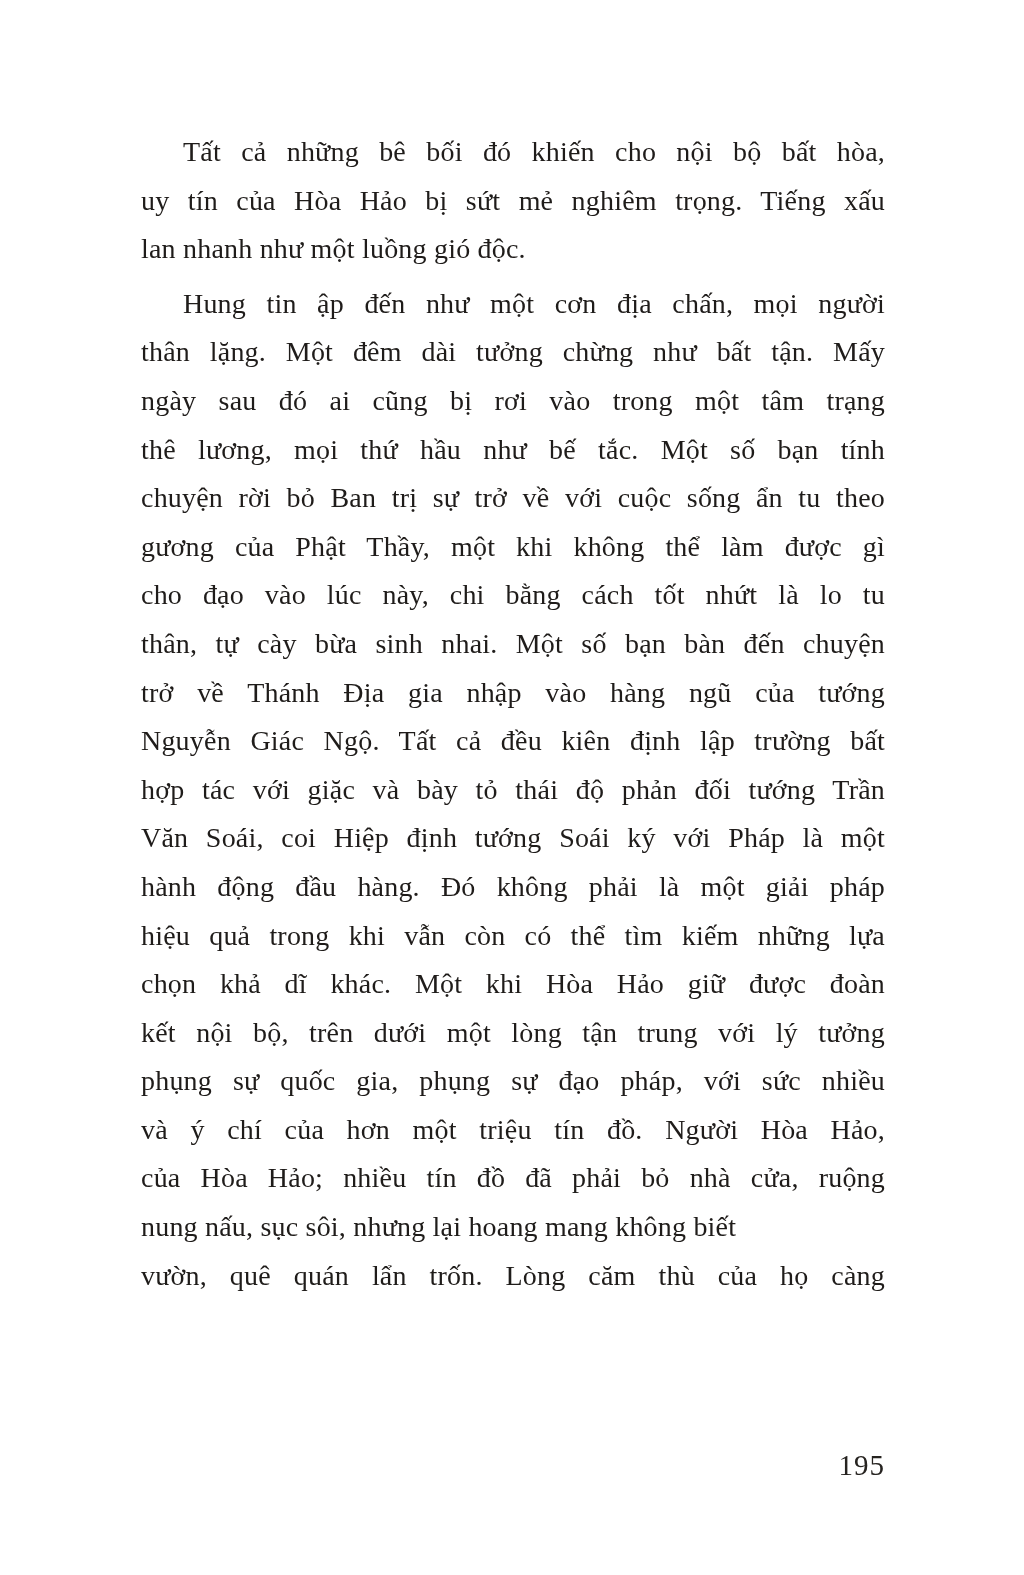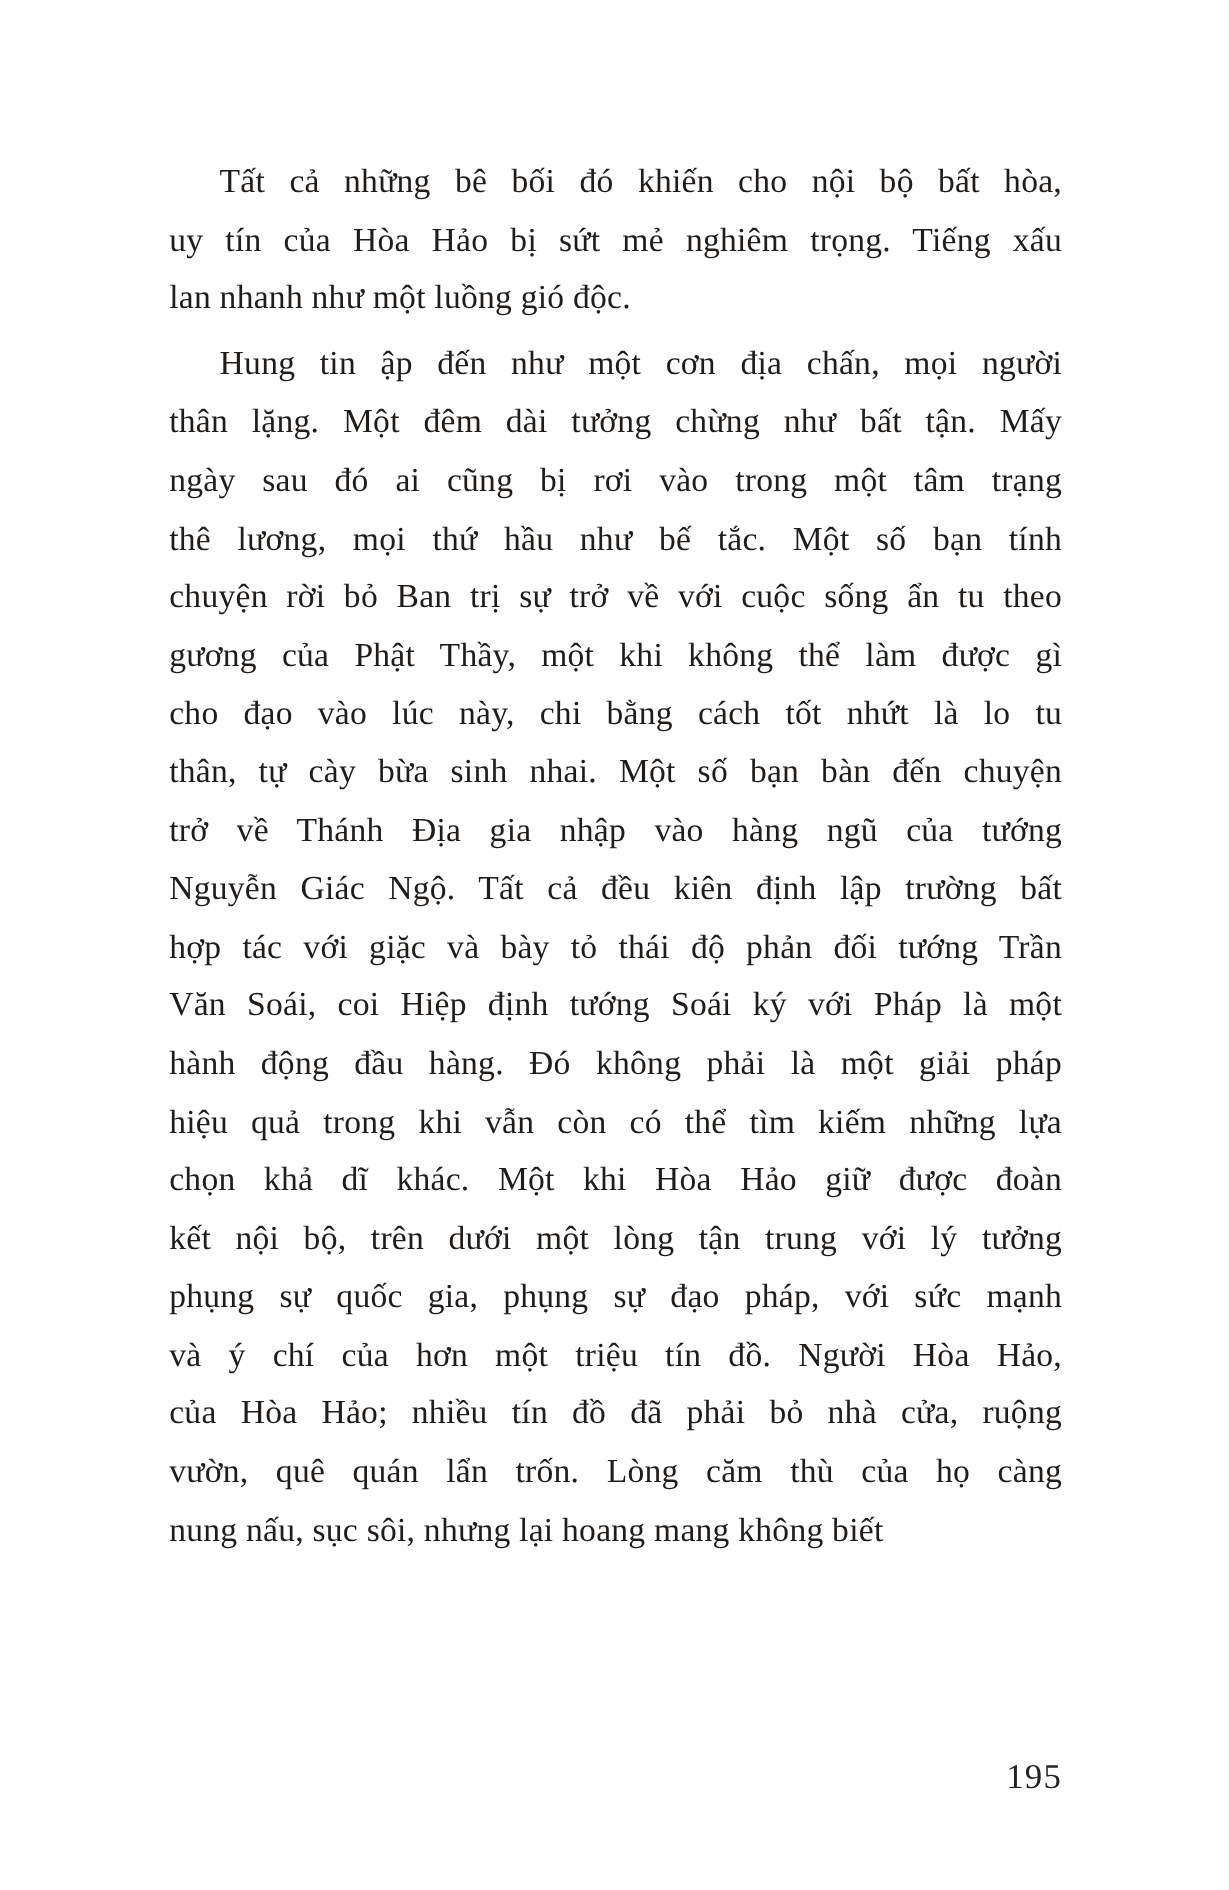--- a/index.html
+++ b/index.html
@@ -34,21 +34,20 @@
   .line.last { text-align-last: left; }
   .page-number {
     position: absolute;
     left: 141px;
     top: 1449px;
     width: 744px;
     text-align: right;
     font-size: 29px;
     letter-spacing: 1px;
     color: #262320;
-    margin-top: 16px;
   }
 </style>
 </head>
 <body>
 
 <div class="page">
   <div class="text-block">
 
     <div class="paragraph">
       <div class="line first">Tất cả những bê bối đó khiến cho nội bộ bất hòa,</div>
@@ -66,23 +65,23 @@
       <div class="line">cho đạo vào lúc này, chi bằng cách tốt nhứt là lo tu</div>
       <div class="line">thân, tự cày bừa sinh nhai. Một số bạn bàn đến chuyện</div>
       <div class="line">trở về Thánh Địa gia nhập vào hàng ngũ của tướng</div>
       <div class="line">Nguyễn Giác Ngộ. Tất cả đều kiên định lập trường bất</div>
       <div class="line">hợp tác với giặc và bày tỏ thái độ phản đối tướng Trần</div>
       <div class="line">Văn Soái, coi Hiệp định tướng Soái ký với Pháp là một</div>
       <div class="line">hành động đầu hàng. Đó không phải là một giải pháp</div>
       <div class="line">hiệu quả trong khi vẫn còn có thể tìm kiếm những lựa</div>
       <div class="line">chọn khả dĩ khác. Một khi Hòa Hảo giữ được đoàn</div>
       <div class="line">kết nội bộ, trên dưới một lòng tận trung với lý tưởng</div>
-      <div class="line">phụng sự quốc gia, phụng sự đạo pháp, với sức mạnh</div>
+      <div class="line">phụng sự quốc gia, phụng sự đạo pháp, với sức nhiều</div>
       <div class="line">và ý chí của hơn một triệu tín đồ. Người Hòa Hảo,</div>
       <div class="line">của Hòa Hảo; nhiều tín đồ đã phải bỏ nhà cửa, ruộng</div>
+      <div class="line last">nung nấu, sục sôi, nhưng lại hoang mang không biết</div>
       <div class="line">vườn, quê quán lẩn trốn. Lòng căm thù của họ càng</div>
-      <div class="line last">nung nấu, sục sôi, nhưng lại hoang mang không biết</div>
     </div>
 
   </div>
 
   <div class="page-number">195</div>
 </div>
 
 </body></html>

